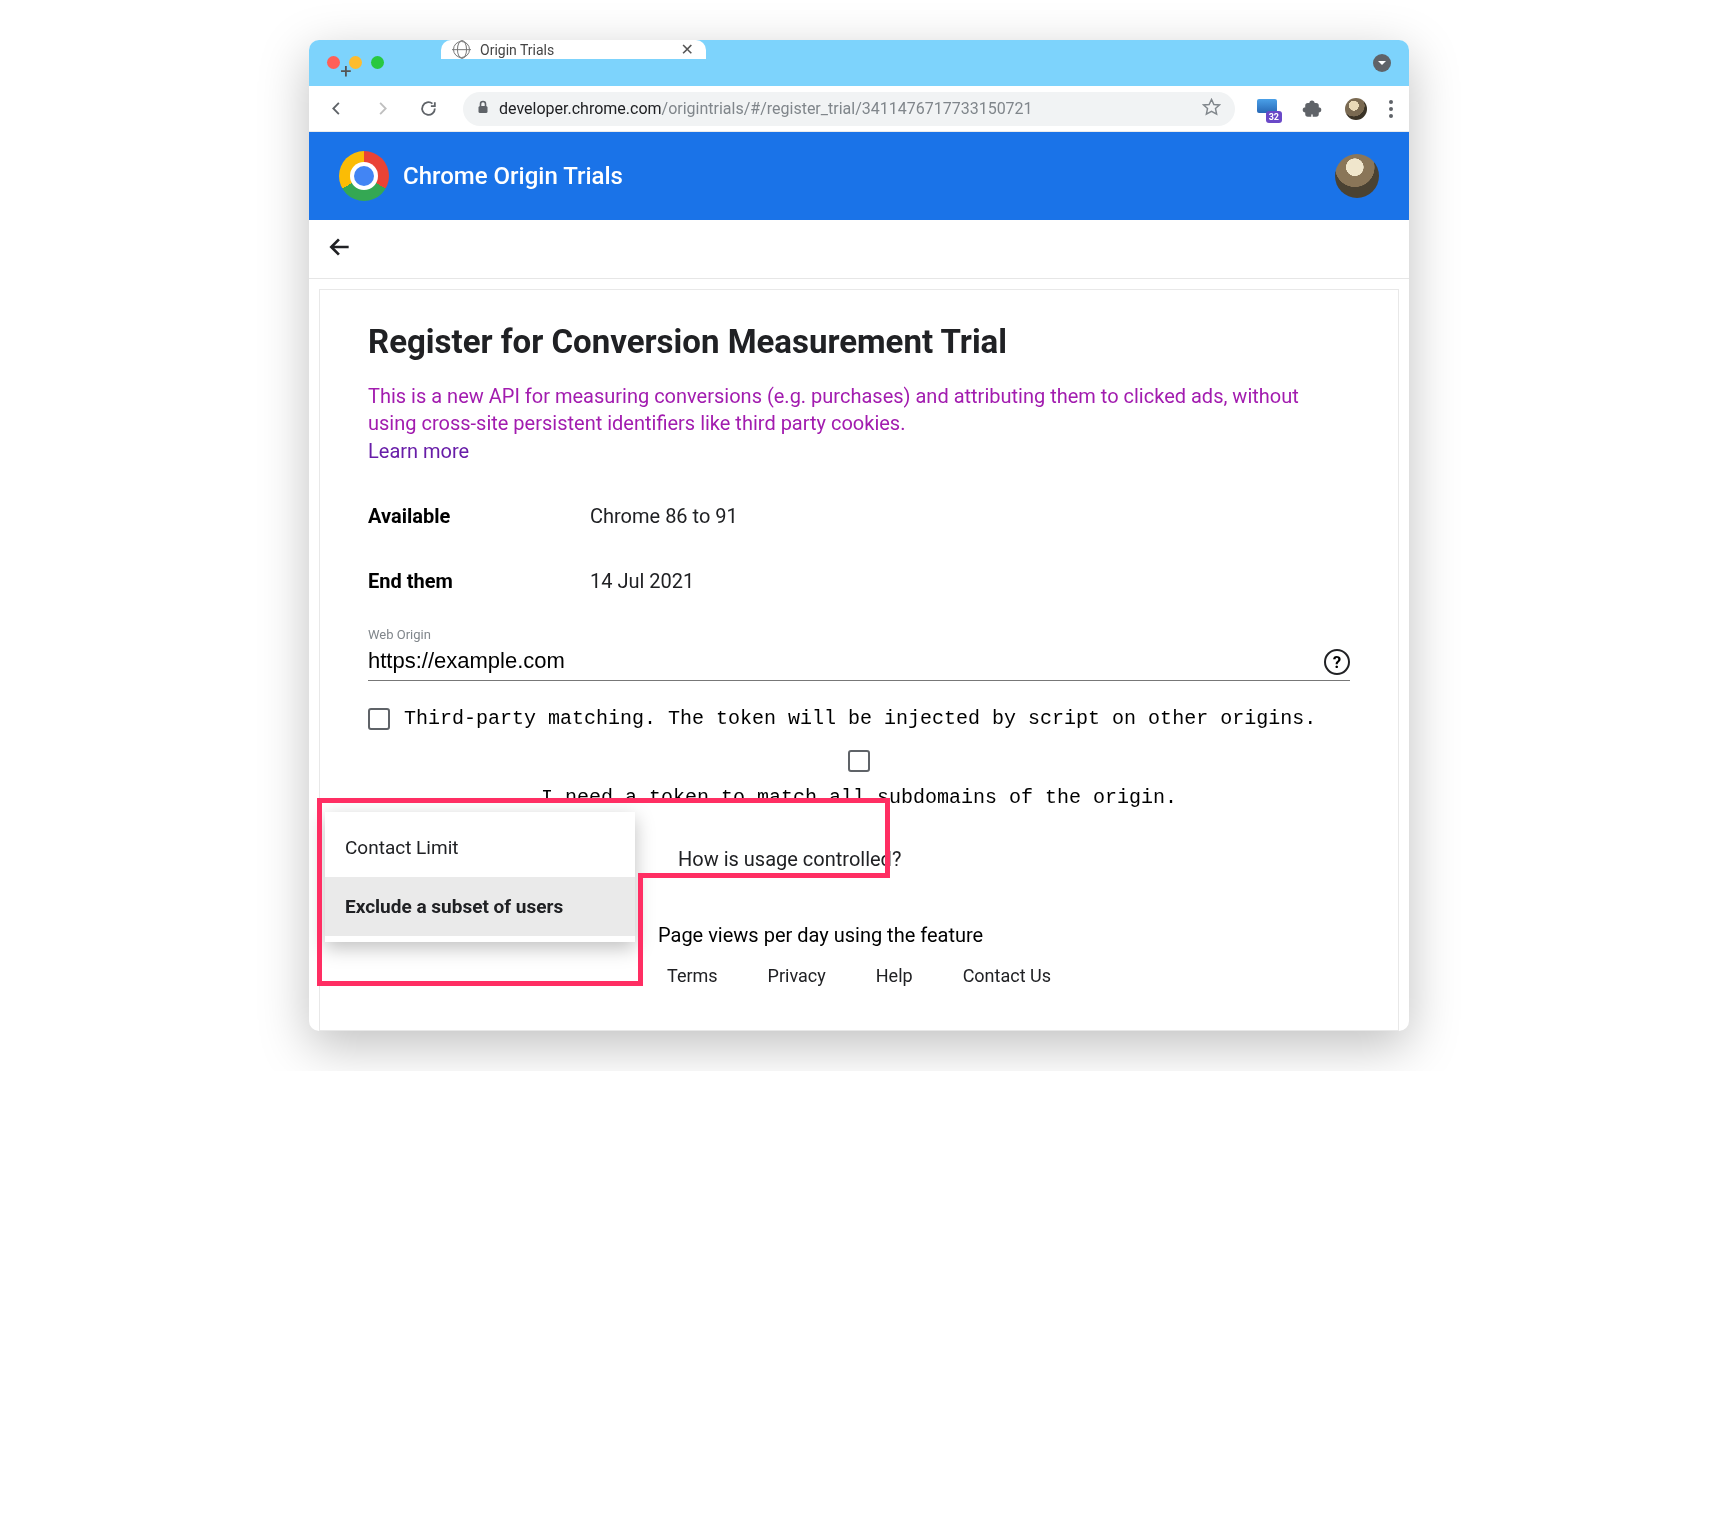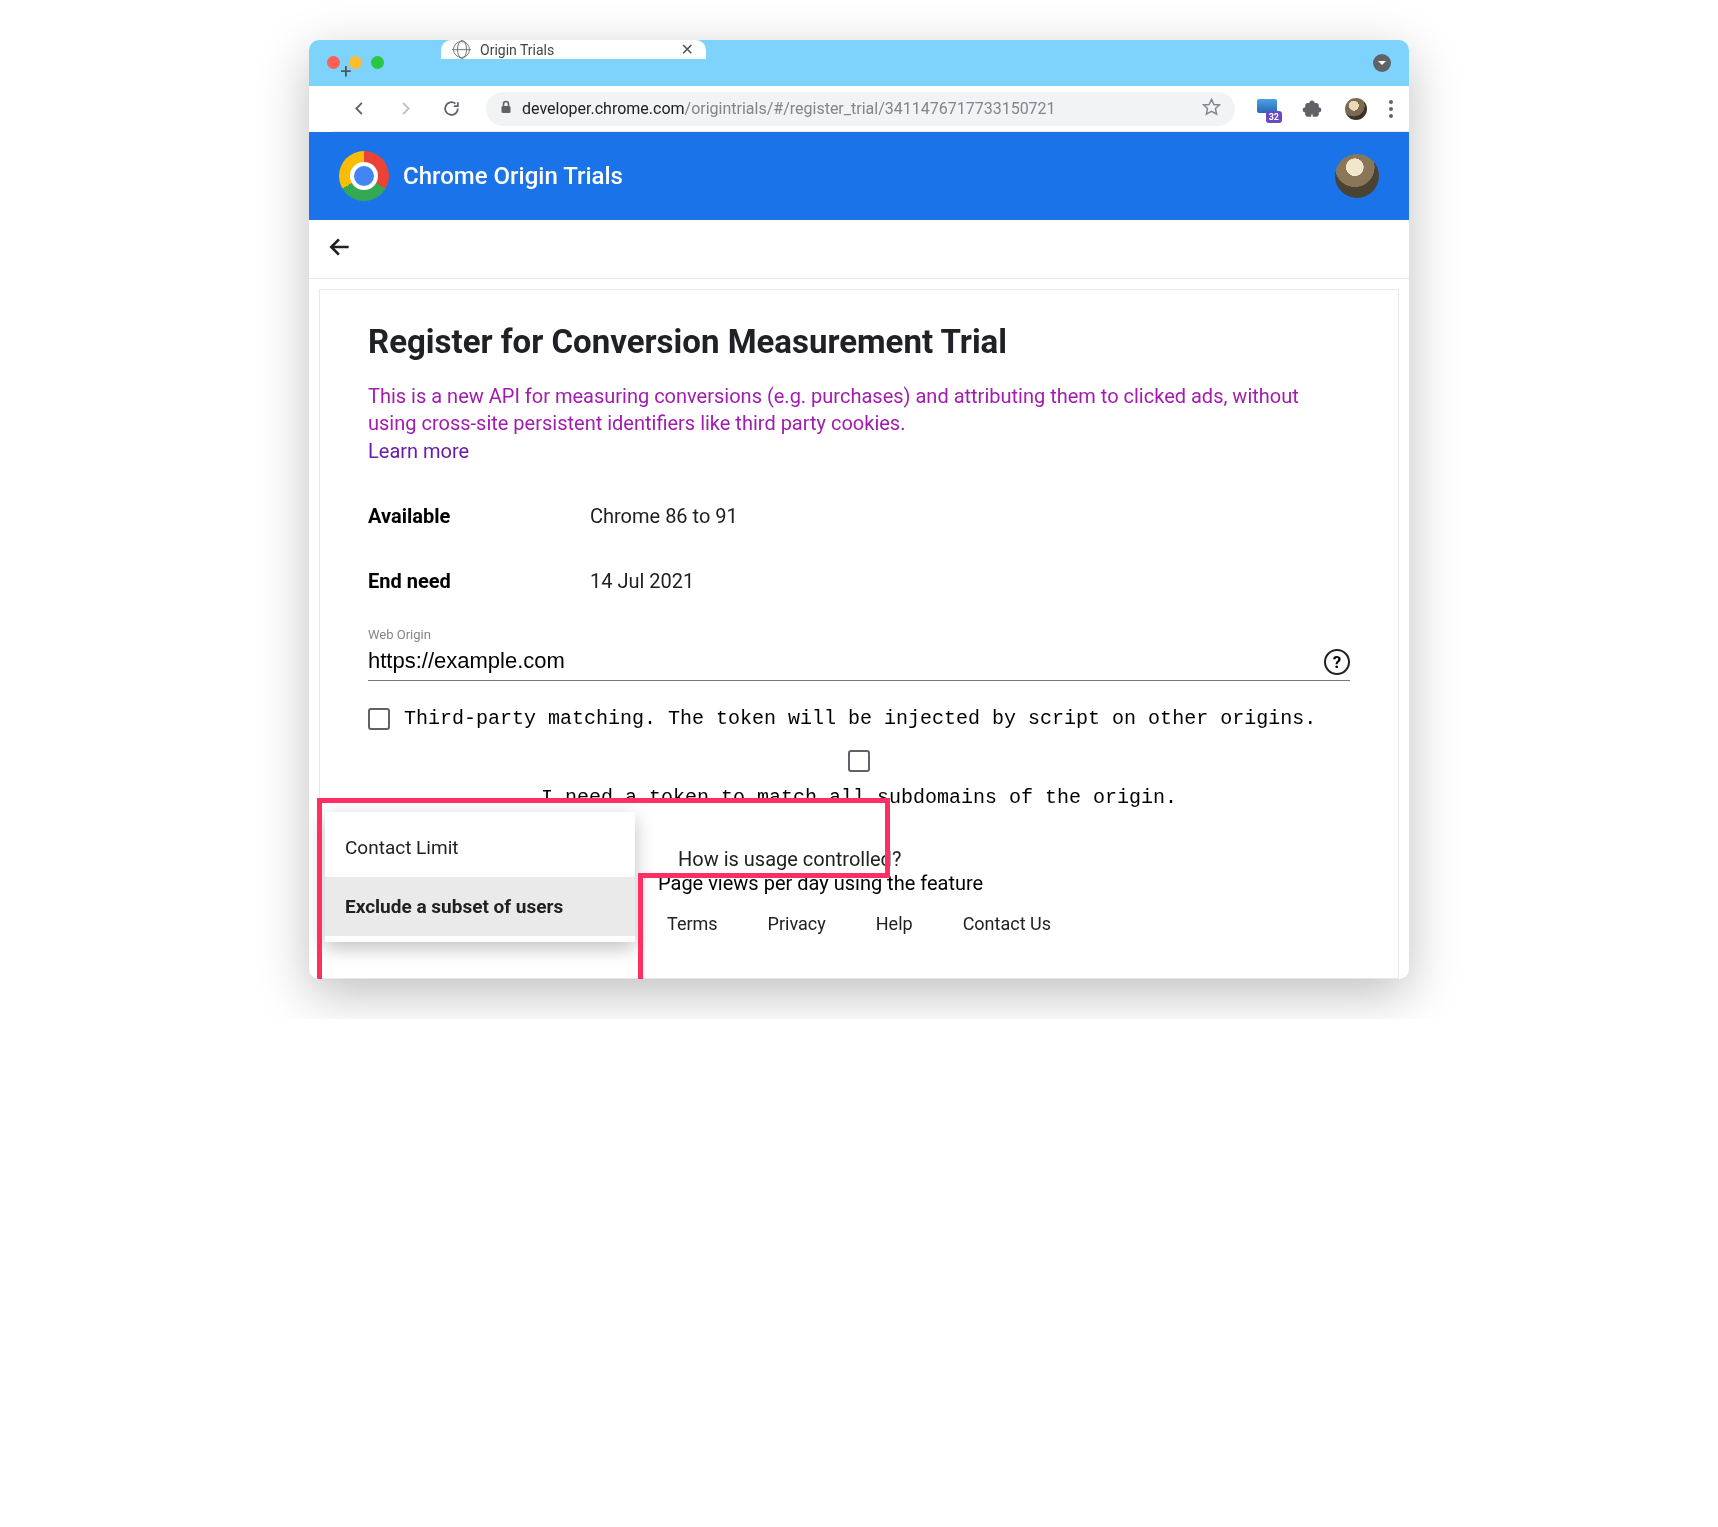--- a/index.html
+++ b/index.html
@@ -78,21 +78,20 @@
   .incog-badge svg { width:10px; height:10px; fill:#fff;}
   
   .toolbar {
     background: #fff;
     height: 46px;
     display: flex;
     align-items: center;
     padding: 0 10px;
     gap: 12px;
     border-bottom: 1px solid #ebebeb;
-    margin-left: 23px;
   }
   .nav-btn {
     width: 34px; height: 34px; display:flex; align-items:center; justify-content:center;
     color: #5f6368; border-radius: 50%;
   }
   .nav-btn.disabled { color: #bfbfbf; }
   .nav-btn svg { width: 19px; height: 19px; stroke: currentColor; fill: none; stroke-width: 2.3; }
   .omnibox {
     flex: 1;
     background: #f1f3f4;
@@ -184,21 +183,21 @@
     width:26px;height:26px;border:2.5px solid #202124;border-radius:50%;
     display:flex;align-items:center;justify-content:center;
     font-size:17px;font-weight:700;
   }
   .checkbox-row { display:flex; align-items:center; gap:14px; margin-top:26px; font-size:20px;font-family:Liberation Mono, monospace;}
   .checkbox-row + .checkbox-row { margin-top:20px;flex-direction:column;}
   .chk {
     width:22px;height:22px;border:2.5px solid #5f6368;border-radius:3px;flex-shrink:0;
   }
   .usage-link { font-size:20px; color:#202124; margin-left: 310px; display:block; margin-top:38px;}
-  .expected { font-size:20px; margin-left:290px; }
+  .expected { font-size:20px; margin-left:290px; margin-top:52px;}
   .dropdown {
     position:absolute; left:16px; top:772px; width:310px;
     background:#fff; box-shadow: 0 6px 18px rgba(0,0,0,0.25);
     z-index:6; padding: 6px 0;
   }
   .dropdown-item { padding: 18px 20px; font-size:19px; color:#202124;}
   .dropdown-item.selected { background:#eaeaea; font-weight:700;}
   
   .footer-links {
     display:flex; gap:50px; justify-content:center; padding: 18px 0 20px 0;
@@ -305,21 +304,21 @@
   <div class="card">
     <h1>Register for Conversion Measurement Trial</h1>
     <p class="desc">This is a new API for measuring conversions (e.g. purchases) and attributing them to clicked ads, without using cross-site persistent identifiers like third party cookies.</p>
     <a class="learn-more">Learn more</a>
 
     <div class="kv-row">
       <div class="kv-label">Available</div>
       <div class="kv-value">Chrome 86 to 91</div>
     </div>
     <div class="kv-row">
-      <div class="kv-label">End need</div>
+      <div class="kv-label">End them</div>
       <div class="kv-value">14 Jul 2021</div>
     </div>
 
     <div class="field-wrap">
       <div class="field-label">Web Origin</div>
       <input class="text-input" value="https://example.com" style="">
       <div class="help-circle">?</div>
     </div>
 
     <div class="checkbox-row">

